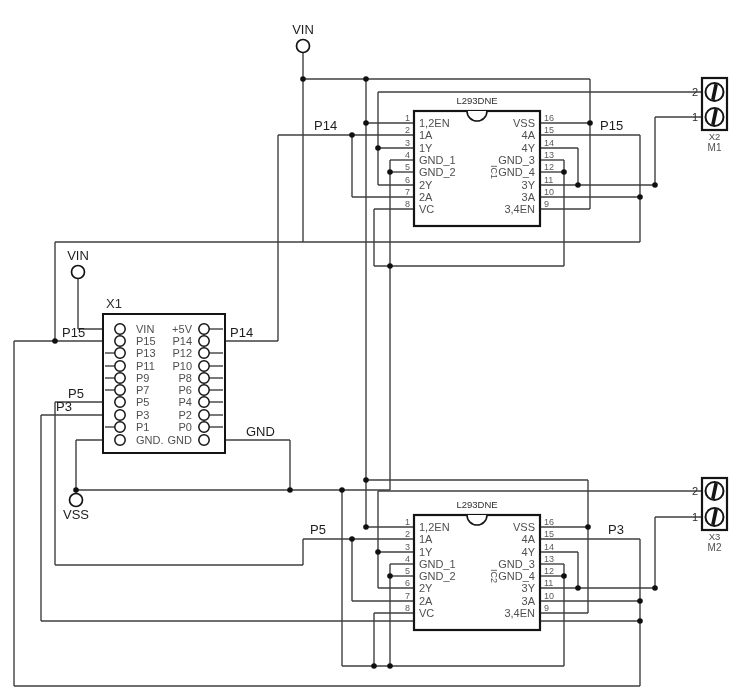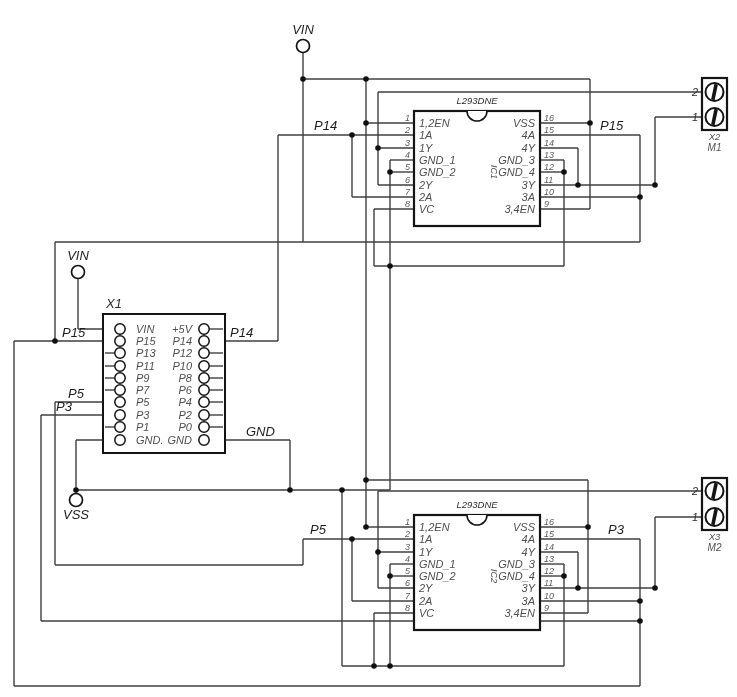--- a/index.html
+++ b/index.html
@@ -1,16 +1,16 @@
 <!DOCTYPE html>
 <html><head>
 <meta charset="utf-8">
 <style>
   html,body{margin:0;padding:0;background:#ffffff;}
-  #stage{position:relative;width:737px;height:697px;background:#ffffff;overflow:hidden;font-style:italic;}
+  #stage{position:relative;width:737px;height:697px;background:#ffffff;overflow:hidden;}
   svg{display:block;}
   text{font-family:"Liberation Sans", sans-serif;}
 </style>
 </head>
 <body>
 
 <div id="stage">
     <svg width="737" height="697" viewBox="0 0 737 697">
       <g>
         <line x1="303" y1="53" x2="303" y2="79" stroke="#3f3f3f" stroke-width="1.4"></line>

